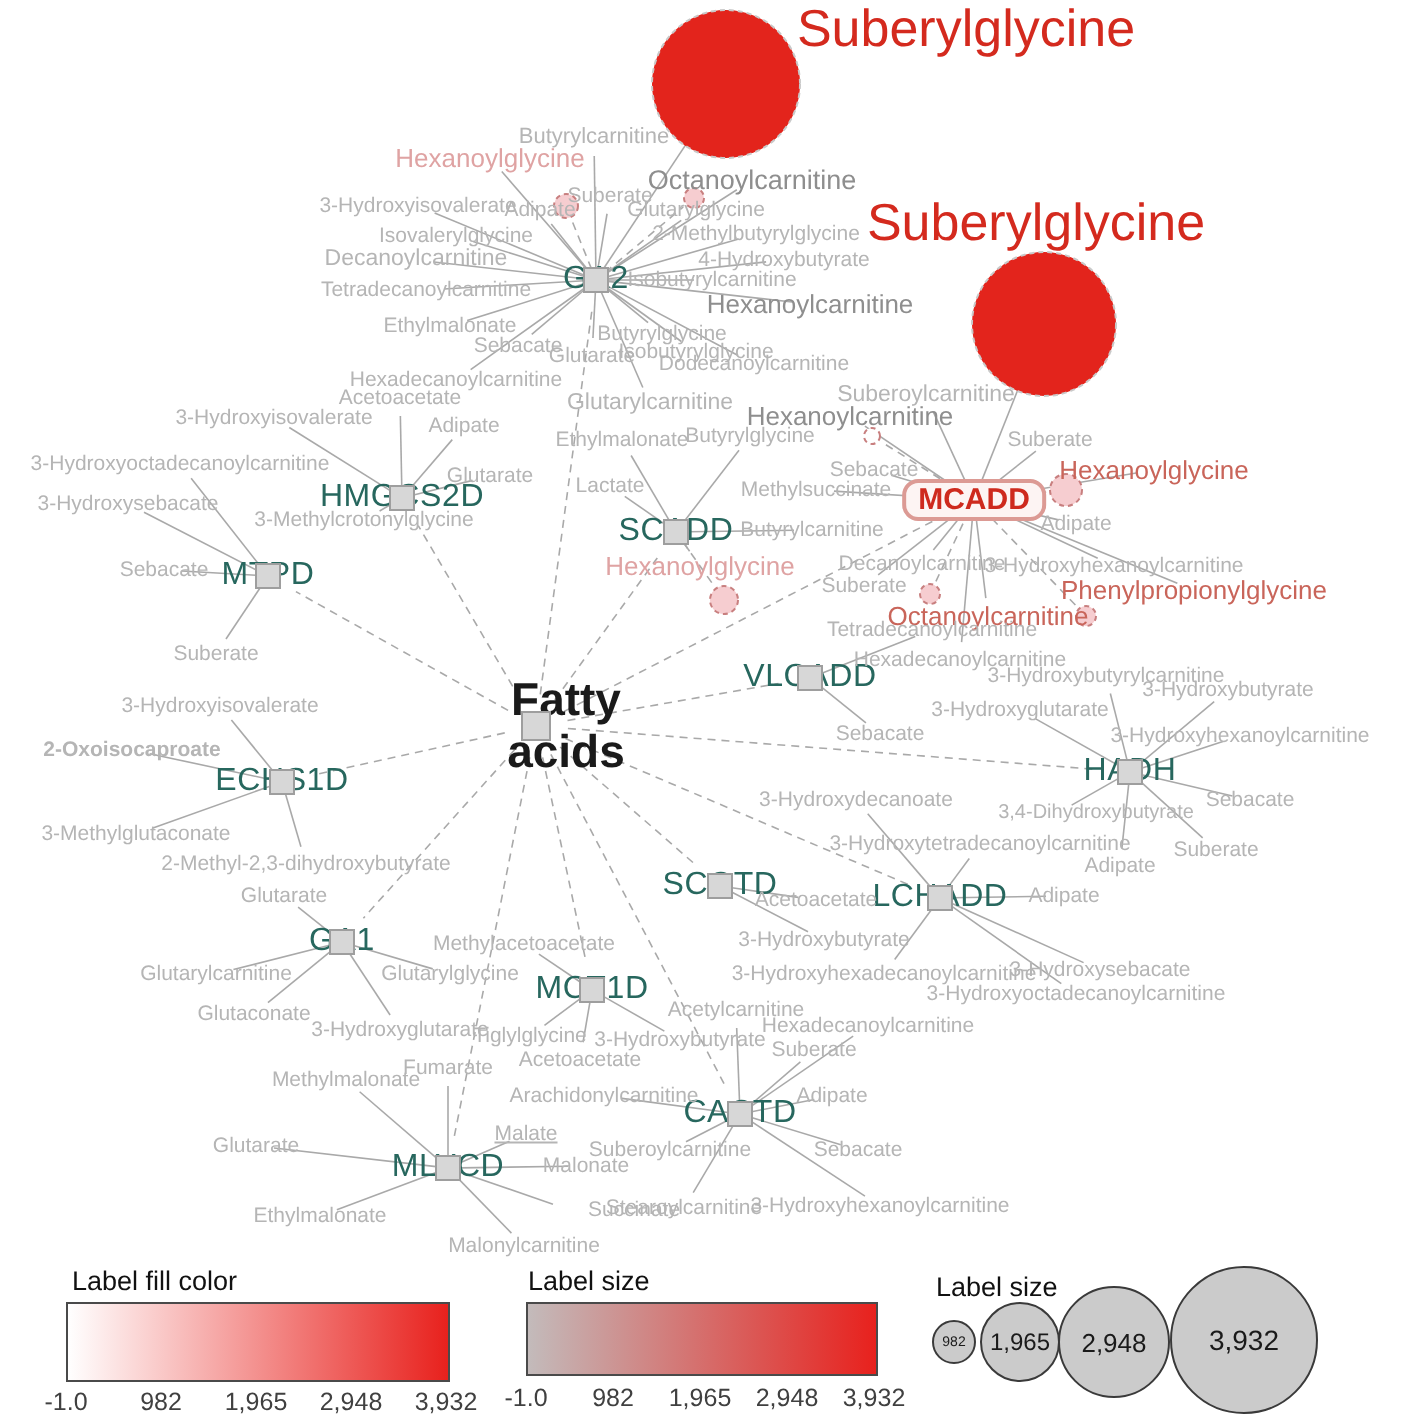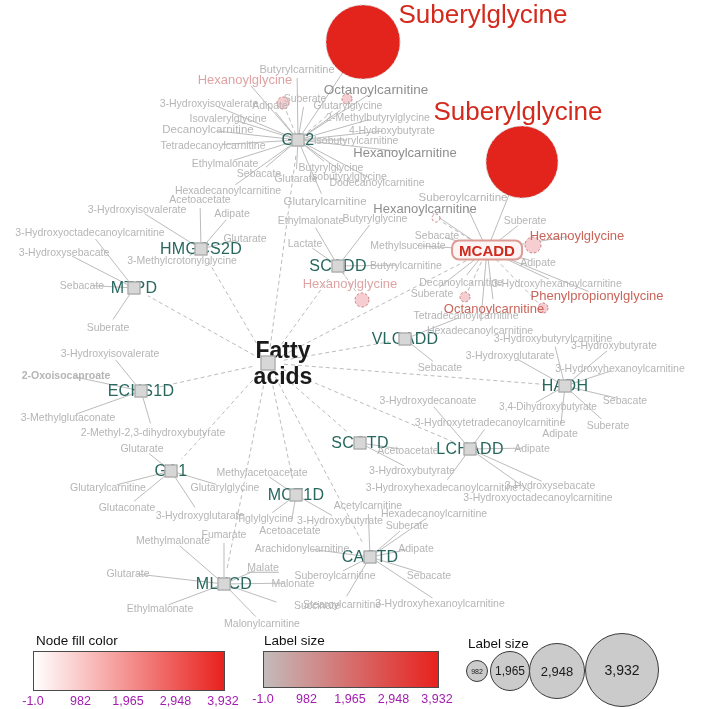--- a/index.html
+++ b/index.html
@@ -13,21 +13,21 @@
   .dis-sq{position:absolute;width:11px;height:11px;background:#d7d7d7;border:1px solid #9e9e9e;
           transform:translate(-50%,-50%);z-index:1;}
   .hub-sq{position:absolute;width:13px;height:13px;background:#d7d7d7;border:1px solid #9e9e9e;
           transform:translate(-50%,-50%);z-index:1;}
   .hub{color:#1a1a1a;font-weight:bold;font-size:23px;text-align:center;line-height:1.15;}
   .mcadd-box{color:#ce2a1e;font-weight:bold;font-size:15px;border:2px solid #dc9a94;
              border-radius:8px;background:#fdf4f3;padding:1px 6px;}
   .red-label{color:#d42a1e;}
   .legend-title{position:absolute;font-size:13.5px;color:#111;}
   .grad-bar{position:absolute;height:38px;border:1px solid #4a4a4a;}
-  .ticks{position:absolute;height:13px;font-size:12.5px;color:#a21caf;}
+  .ticks{position:absolute;height:13px;font-size:12.5px;color:#404040;}
   .ticks span{position:absolute;transform:translateX(-50%);}
   .size-circle{position:absolute;border-radius:50%;background:#cbcbcb;border:1.3px solid #3a3a3a;
                transform:translate(-50%,-50%);display:flex;align-items:center;justify-content:center;
                color:#1a1a1a;z-index:2;}
 </style>
 </head>
 <body>
 
 <div id="canvas">
   <svg id="edges" width="706" height="709" viewBox="0 0 706 709">
@@ -288,21 +288,21 @@
       <div class="lbl met" style="left: 368px; top: 505px; font-size: 10.5px; color: rgb(181, 181, 181);">Acetylcarnitine</div>
       <div class="lbl met" style="left: 434px; top: 513px; font-size: 10.5px; color: rgb(181, 181, 181);">Hexadecanoylcarnitine</div>
       <div class="lbl met" style="left: 407px; top: 525px; font-size: 10.5px; color: rgb(181, 181, 181);">Suberate</div>
       <div class="lbl met" style="left: 335px; top: 575px; font-size: 10.5px; color: rgb(181, 181, 181);">Suberoylcarnitine</div>
       <div class="lbl met" style="left: 342px; top: 604px; font-size: 10.5px; color: rgb(181, 181, 181); text-align: center;">Stearoylcarnitine</div>
       <div class="lbl met" style="left: 416px; top: 548px; font-size: 10.5px; color: rgb(181, 181, 181);">Adipate</div>
       <div class="lbl met" style="left: 429px; top: 575px; font-size: 10.5px; color: rgb(181, 181, 181);">Sebacate</div>
       <div class="lbl met" style="left: 440px; top: 603px; font-size: 10.5px; color: rgb(181, 181, 181);">3-Hydroxyhexanoylcarnitine</div>
     </div>
 
-  <div class="legend-title" style="left:36px;top:633px;">Node fill color</div>
+  <div class="legend-title" style="left:36px;top:633px;">Label fill color</div>
   <div class="grad-bar" id="bar-fill" style="left: 33px; top: 651px; width: 190px; background: linear-gradient(to right, rgb(255, 255, 255), rgb(232, 33, 29));"></div>
   <div class="ticks" id="ticks-fill" style="left:33px;top:694px;width:190px;">
       <span style="left: 0%;">-1.0</span>
       <span style="left: 25%;">982</span>
       <span style="left: 50%;">1,965</span>
       <span style="left: 75%;">2,948</span>
       <span style="left: 100%;">3,932</span>
     </div>
 
   <div class="legend-title" style="left:264px;top:633px;">Label size</div>

